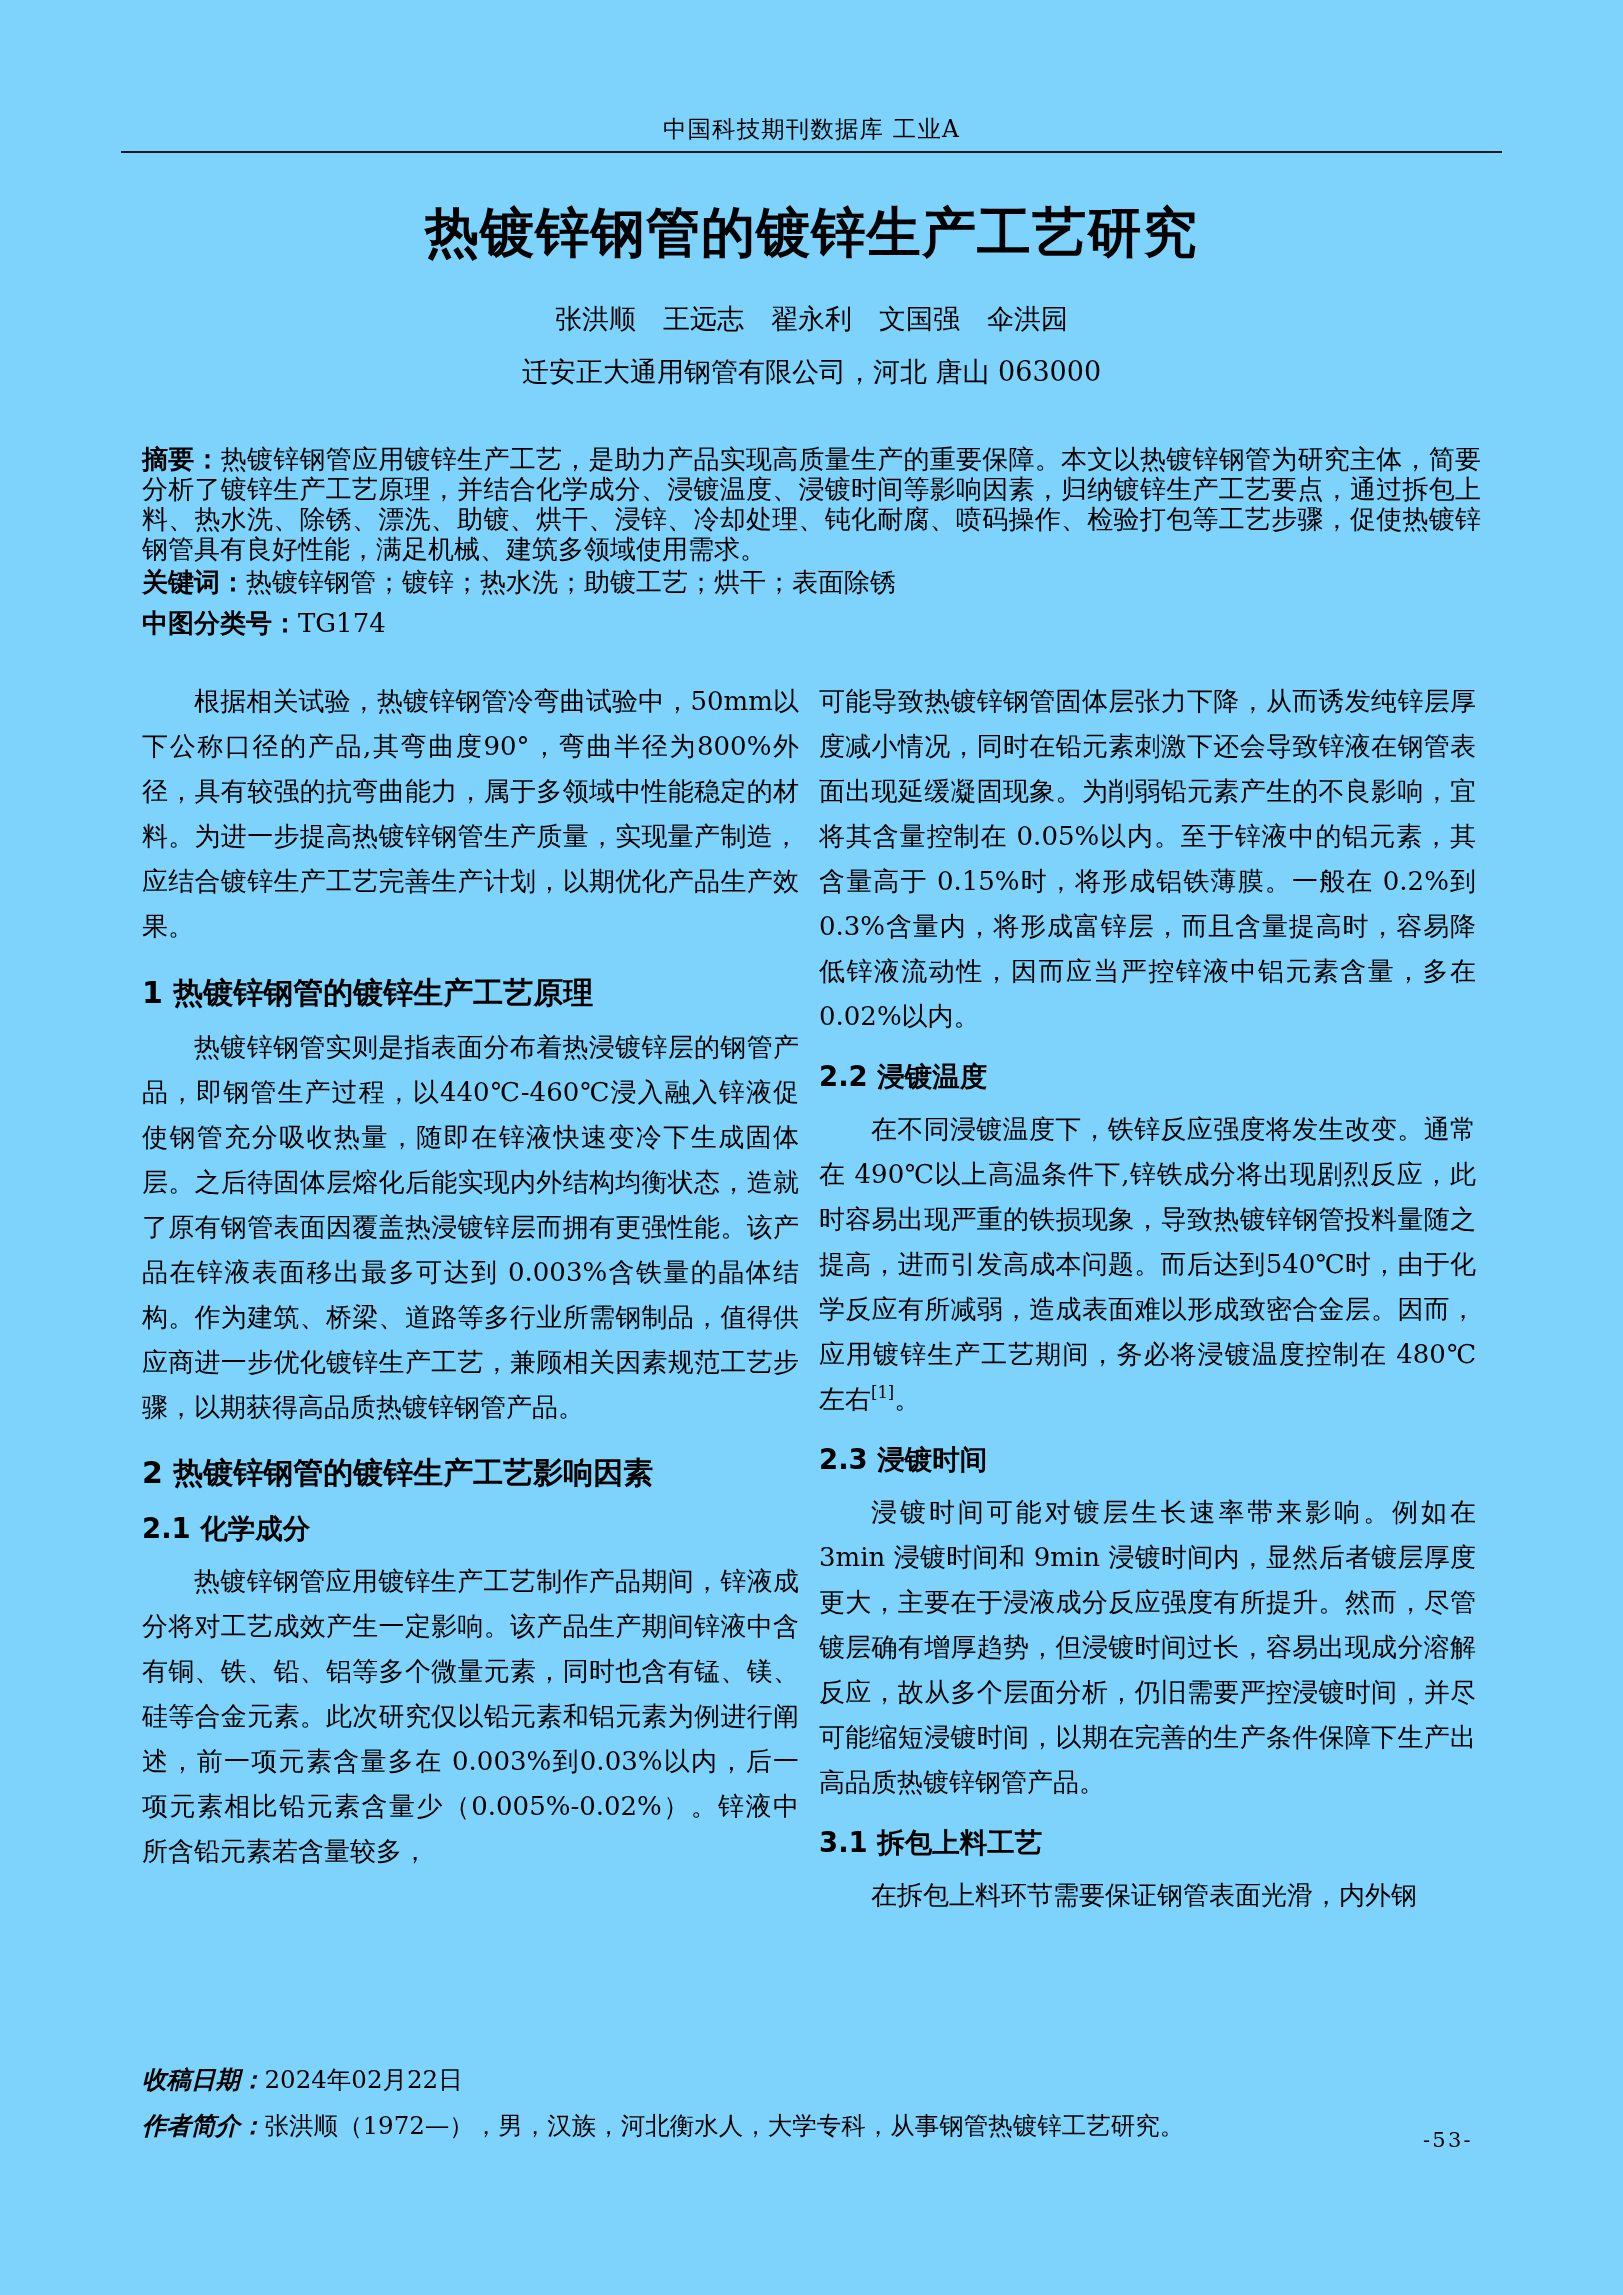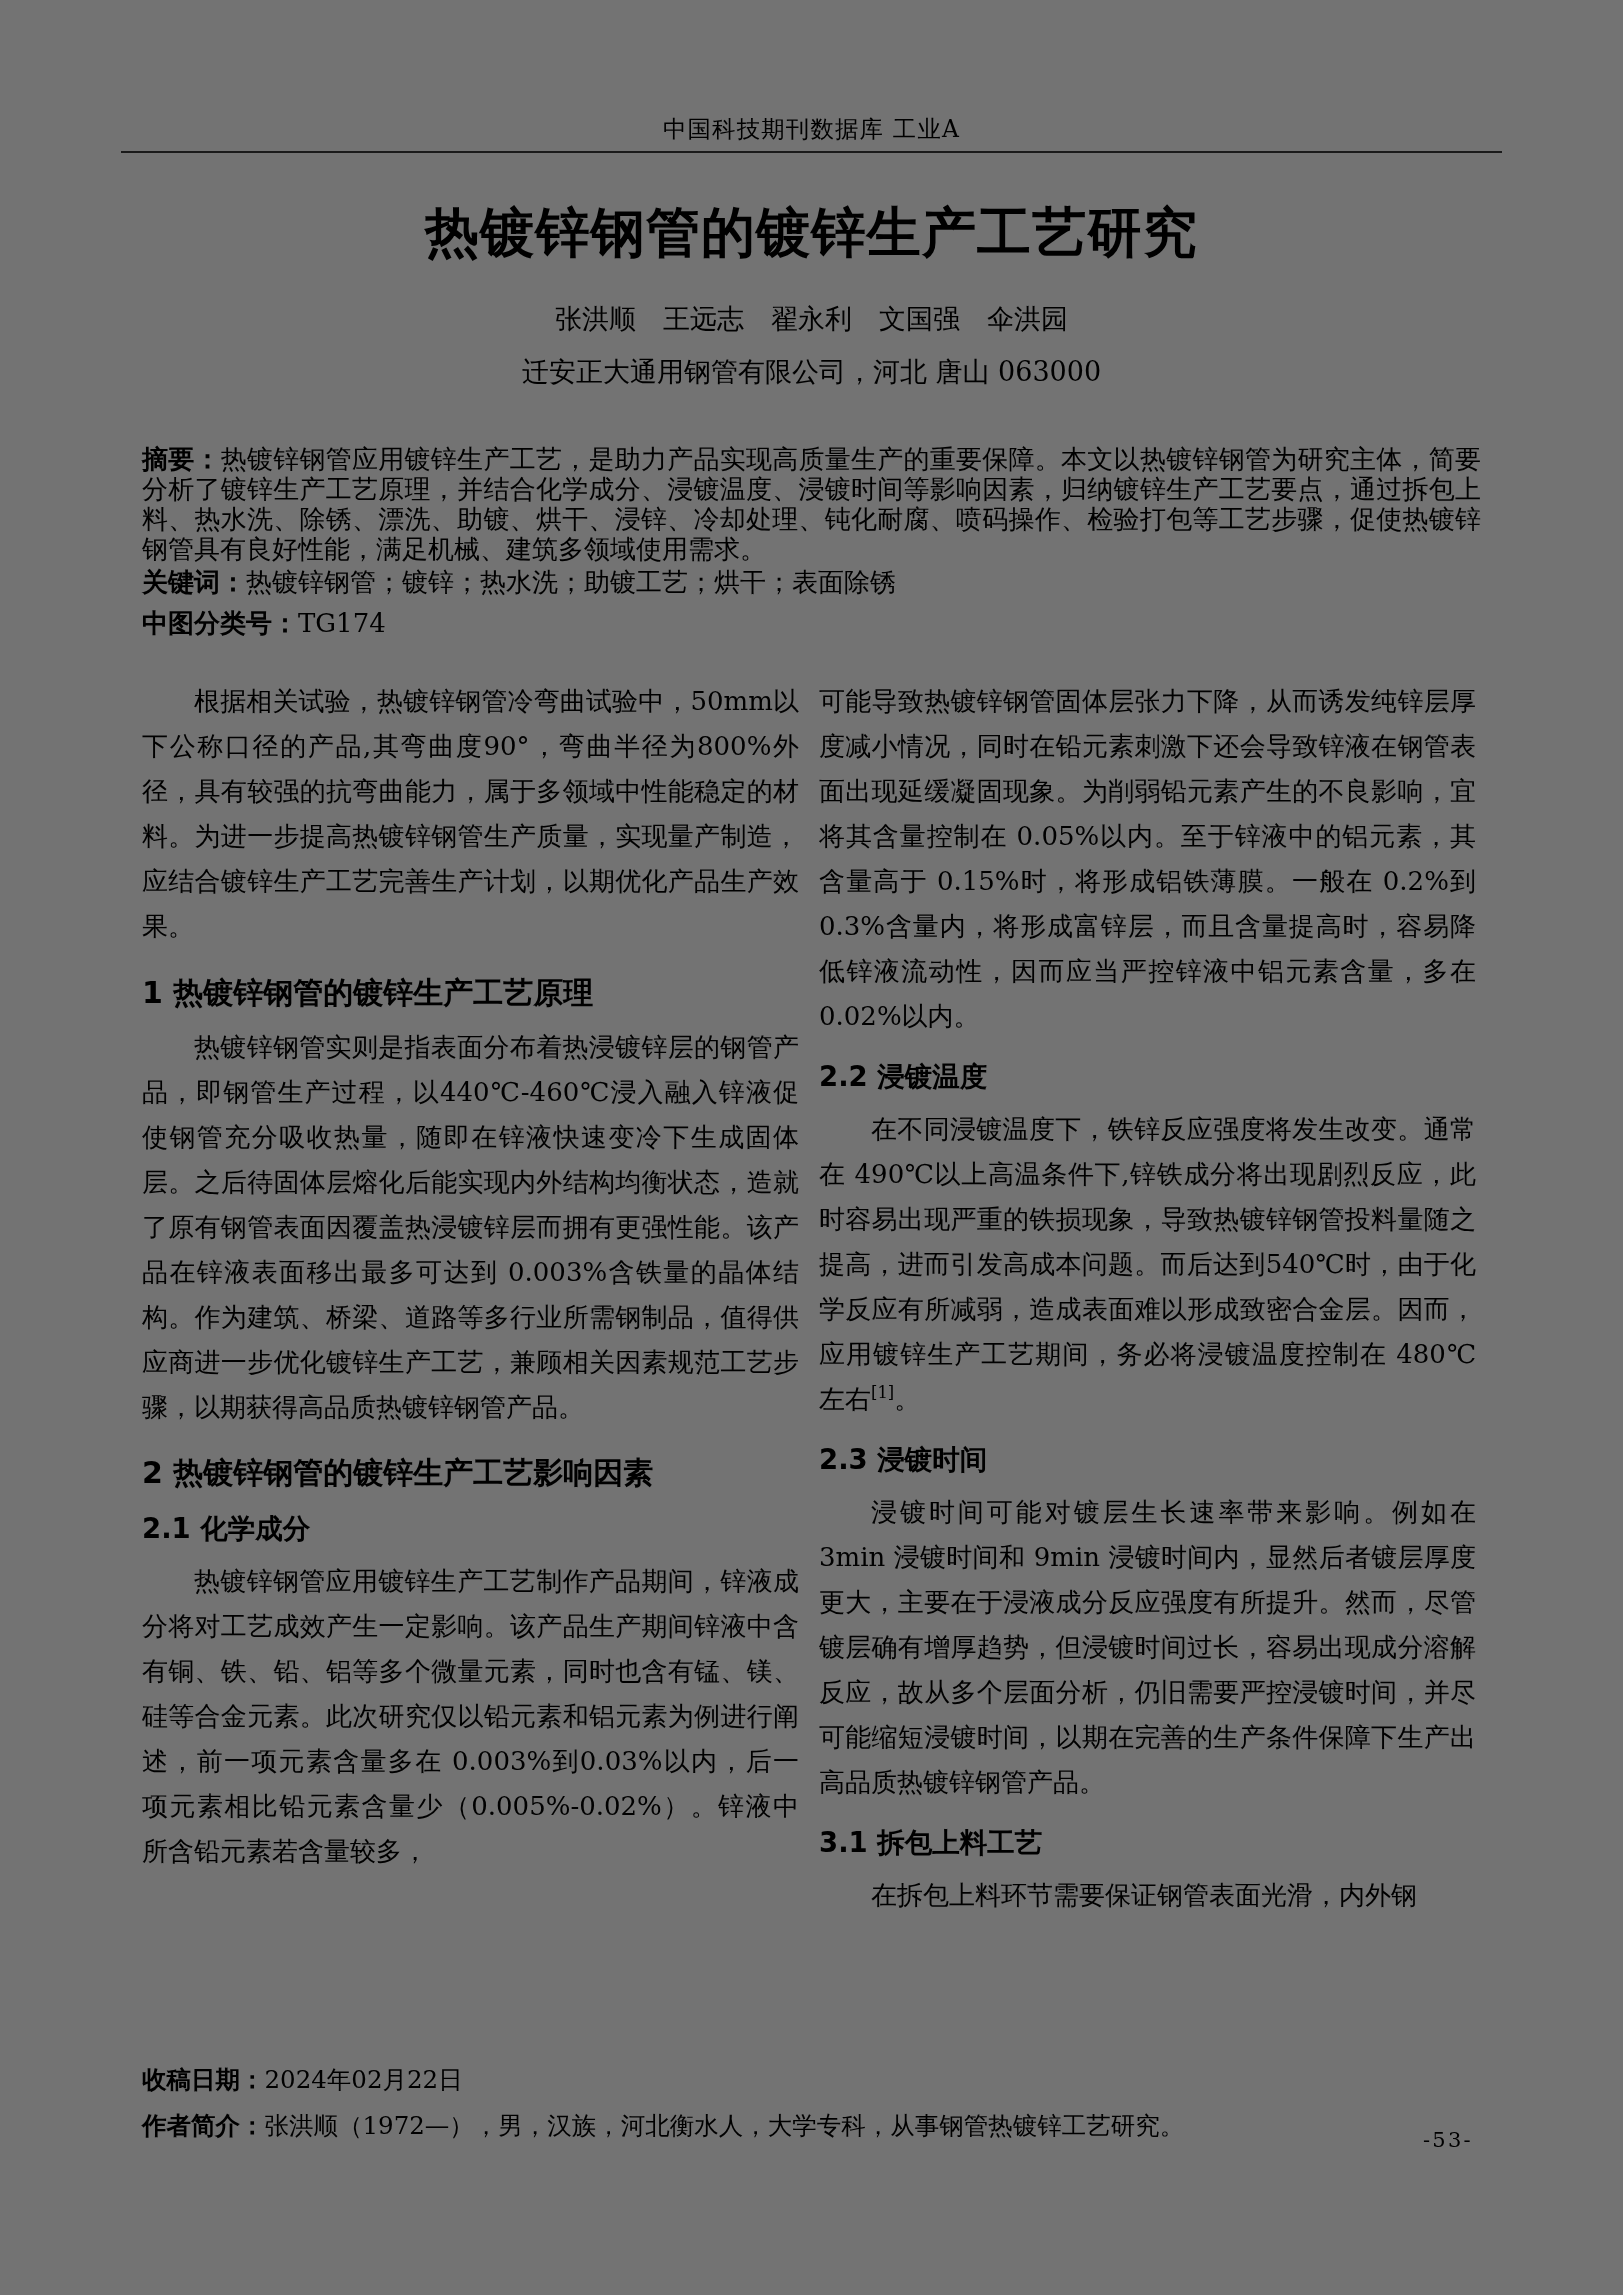--- a/index.html
+++ b/index.html
@@ -1,21 +1,21 @@
 <!DOCTYPE html>
 <html style="font-size:9.3px"><head>
 <meta charset="utf-8">
 <style>
   html,body{margin:0;padding:0;}
   body{
     width:1623px;height:2295px;background:#ffffff;color:#000;
     position:relative;
     font-family:"DejaVu Serif","Liberation Serif",serif;
   }
-  .page{position:absolute;inset:0;overflow:hidden;background:#737373;}
+  .page{position:absolute;inset:0;overflow:hidden;background:#7dd3fc;}
 
   .running-head{padding-top:115px;text-align:center;font-size:23.4px;line-height:28px;letter-spacing:1.2px;}
   .head-rule{width:1381px;margin:8.2px auto 0;border-top:2.9px solid #1a1a1a;height:0;}
 
   .title{margin:51px 0 0;text-align:center;font-size:54px;line-height:65px;font-weight:700;letter-spacing:1.2px;font-family:Liberation Mono, monospace;}
   .authors{margin-top:33px;text-align:center;font-size:27px;line-height:34px;}
   .affiliation{margin-top:18.7px;text-align:center;font-size:27px;line-height:34px;}
 
   .meta{width:1339px;margin:0 auto;font-size:26px;line-height:30px;text-align:justify;text-justify:inter-character;}
   .abstract{margin-top:55px;}
@@ -26,21 +26,21 @@
   .columns{width:1339px;margin:41px auto 0;display:flex;gap:20px;}
   .col{width:657px;font-size:26px;line-height:45px;text-align:justify;text-justify:inter-character;}
   .col p{margin:0;text-indent:2em;}
   .col p.cont{text-indent:0;}
 
   .sec{font-family:"DejaVu Sans","Liberation Sans",sans-serif;font-size:30px;line-height:37px;font-weight:700;margin:24.5px 0 14px;text-align:left;text-indent:0;}
   .subsec{font-family:"DejaVu Sans","Liberation Sans",sans-serif;font-size:27.5px;line-height:35px;font-weight:700;margin:20px 0 13px;text-align:left;text-indent:0;}
   .ref{font-size:16.4px;vertical-align:super;line-height:0;}
 
   .footnote{position:absolute;left:142px;top:2057px;width:1339px;font-size:24.5px;line-height:46px;}
-  .fn-lab{font-weight:700;}
+  .fn-lab{font-weight:700;font-style:italic;}
   .pagenum{position:absolute;top:2128px;right:150px;font-size:21px;letter-spacing:2.3px;}
 </style>
 </head>
 <body>
 
 <div class="page">
 
   <div class="running-head">中国科技期刊数据库 工业A</div>
   <div class="head-rule"></div>
 

